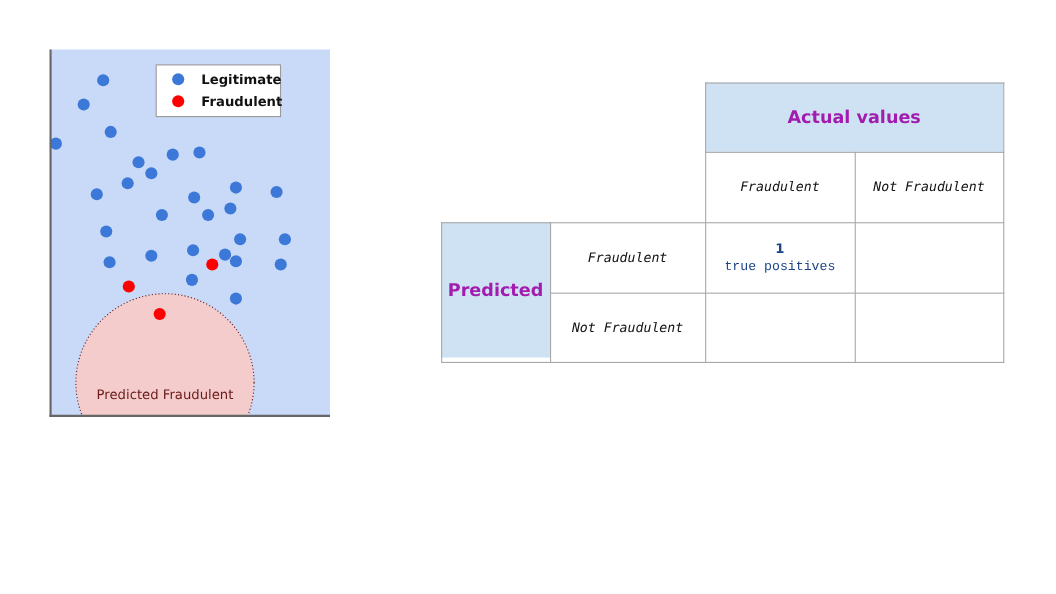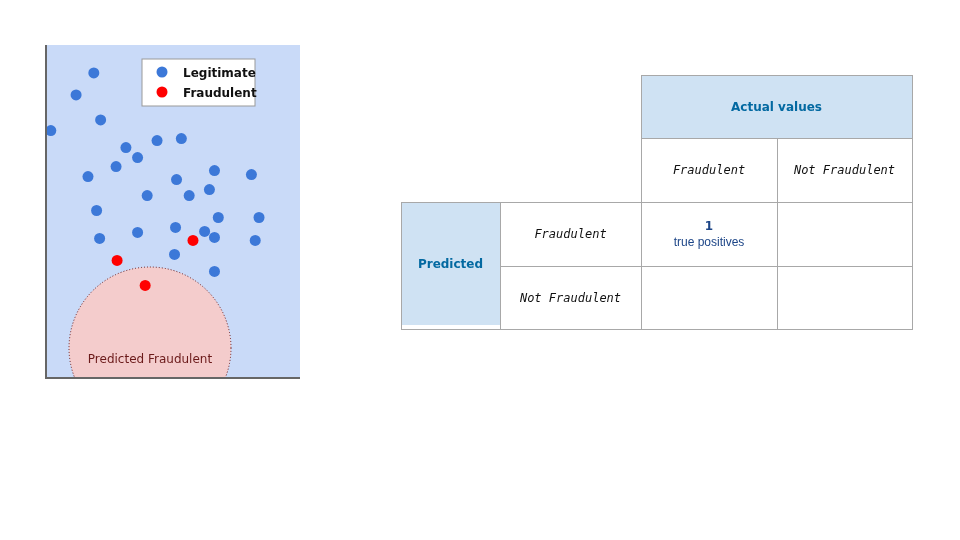--- a/index.html
+++ b/index.html
@@ -1,24 +1,24 @@
 <!DOCTYPE html>
 <html><head>
 <meta charset="utf-8">
 <style>
   html, body { margin:0; padding:0; }
   body { width:960px; height:540px; background:#ffffff; position:relative; overflow:hidden;
          font-family:"Liberation Sans", sans-serif; }
   #plot { position:absolute; left:0; top:0; }
   .cell { position:absolute; box-sizing:border-box; display:flex; align-items:center; justify-content:center;
           flex-direction:column; text-align:center; }
-  .hdr { background:#cfe2f3; font-family:"DejaVu Sans", sans-serif; font-weight:bold; font-size:12px; color:#0369a1; }
+  .hdr { background:#cfe2f3; font-family:"DejaVu Sans", sans-serif; font-weight:bold; font-size:16px; color:#a21caf; }
   .mono { font-family:"DejaVu Sans Mono", monospace; font-style:italic; font-size:12px; color:#111; }
   .val-num { color:#1c4587; font-weight:bold; font-size:12px; font-family:"DejaVu Sans", sans-serif; }
-  .val-lbl { color:#1c4587; font-size:12px; font-family:Liberation Sans, sans-serif; margin-top:2px; }
+  .val-lbl { color:#1c4587; font-size:12px; font-family:Liberation Mono, monospace; margin-top:2px; }
   .hline, .vline { position:absolute; background:#a8a8a8; }
 </style>
 </head>
 <body>
 
 <svg id="plot" width="960" height="540">
   <rect x="47" y="45" width="253" height="333" fill="#c9daf8"></rect>
   <clipPath id="clip">
       <rect x="47" y="45" width="253" height="333"></rect>
     </clipPath>

